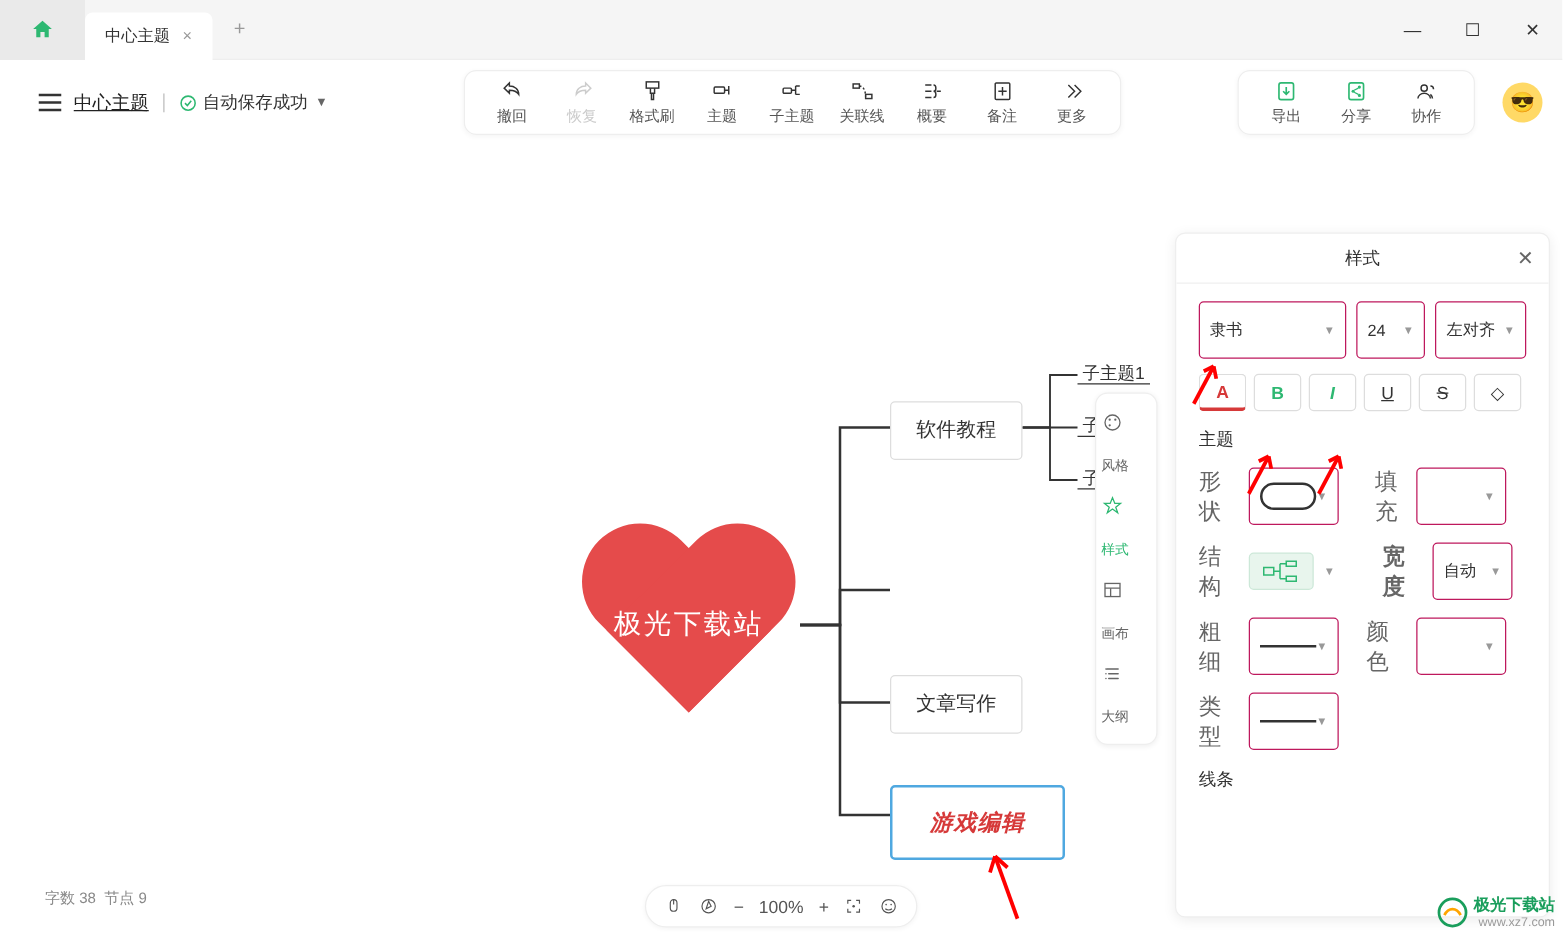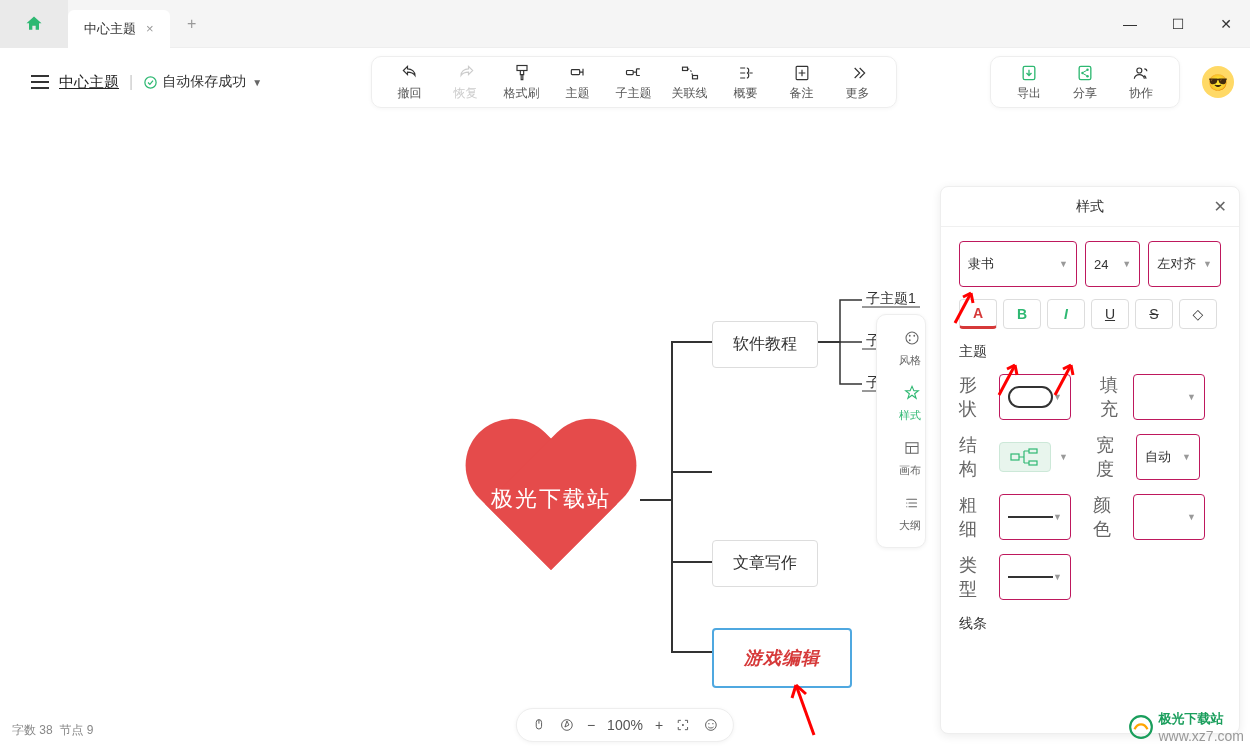--- a/index.html
+++ b/index.html
@@ -59,21 +59,21 @@
 .subnode { position: absolute; font-size: 14px; color: #333; }
 .s1 { left: 866px; top: 174px; }
 .s2 { left: 866px; top: 216px; }
 .s3 { left: 866px; top: 258px; }
 
 
 .connectors { position: absolute; left: 0; top: 0; width: 100%; height: 100%; pointer-events: none; }
 
 
 .side-panel { position: absolute; right: 324px; top: 314px; width: 50px; border: 1px solid #eee; border-radius: 10px; box-shadow: 0 1px 4px rgba(0,0,0,0.06); background: #fff; padding: 8px 0; display: flex; flex-direction: column; align-items: center; gap: 4px; z-index: 5; }
-.sp-btn { width: 40px; display: flex; flex-direction: column; align-items: flex-end; gap: 6px; font-size: 11px; color: #666; padding: 6px 0; }
+.sp-btn { width: 40px; display: flex; flex-direction: column; align-items: flex-start; gap: 18px; font-size: 11px; color: #666; padding: 6px 0; }
 .sp-btn.active { color: #2eb872; }
 .sp-btn svg { width: 18px; height: 18px; }
 
 
 .style-panel { position: absolute; right: 10px; top: 186px; width: 300px; height: 548px; background: #fff; border: 1px solid #eee; border-radius: 8px; box-shadow: 0 2px 10px rgba(0,0,0,0.08); z-index: 10; overflow: hidden; }
 .sp-header { height: 40px; display: flex; align-items: center; justify-content: center; position: relative; font-size: 14px; color: #333; border-bottom: 1px solid #f0f0f0; }
 .sp-close { position: absolute; right: 12px; top: 10px; font-size: 16px; color: #666; }
 .sp-body { padding: 14px 18px; overflow-y: auto; height: calc(100% - 40px); }
 .sp-section-title { font-size: 14px; color: #333; margin: 14px 0 12px; }
 .sp-section-title:first-child { margin-top: 6px; }
@@ -93,27 +93,27 @@
 .fmt-S { text-decoration: line-through; color: #333; font-weight: normal; }
 .fmt-E { color: #333; font-weight: normal; }
 .shape-swatch { width: 50px; height: 22px; border: 2px solid #333; border-radius: 12px; }
 .struct-btn { width: 52px; height: 30px; background: #e8f5ed; border: 1px solid #cce8d8; border-radius: 4px; display: flex; align-items: center; justify-content: center; }
 .line-swatch { width: 48px; height: 2px; background: #333; }
 
 
 .arrow { position: absolute; z-index: 20; pointer-events: none; }
 
 
-.status-bar { position: absolute; bottom: 0; left: 0; right: 0; height: 40px; display: flex; align-items: center; padding: 0 12px; font-size: 12px; color: #888; }
+.status-bar { position: absolute; bottom: 0; left: 0; right: 0; height: 40px; display: flex; padding: 0 36px; font-size: 12px; color: #888; }
 .zoom-controls { position: absolute; left: 50%; transform: translateX(-50%); bottom: 8px; display: flex; align-items: center; gap: 12px; border: 1px solid #eee; border-radius: 20px; height: 34px; padding: 0 14px; background: #fff; box-shadow: 0 1px 4px rgba(0,0,0,0.05); }
 .zc-item { font-size: 14px; color: #555; display: flex; align-items: center; }
 .zc-item svg { width: 16px; height: 16px; }
 
 .watermark { position: absolute; right: 6px; bottom: 6px; display: flex; align-items: center; gap: 4px; font-size: 13px; color: #1a9e5c; z-index: 30; }
-.watermark .url { font-size: 14px; color: #999; display: block; }
+.watermark .url { font-size: 10px; color: #999; display: block; text-align: right; }
 .watermark svg { width: 26px; height: 26px; }
 </style>
 </head>
 <body>
 
 <div class="title-bar">
   <div class="home-tab">
     <svg viewBox="0 0 24 24">
         <path fill="#2eb872" d="M12 3l9 8h-3v8h-4v-5h-4v5H6v-8H3z"></path>
       </svg>
@@ -353,21 +353,21 @@
       <span class="sp-label">结构</span>
       <div class="struct-btn">
         <svg width="32" height="20" viewBox="0 0 32 20">
             <rect x="2" y="7" width="8" height="6" fill="none" stroke="#2eb872" stroke-width="1.2"></rect>
             <rect x="20" y="2" width="8" height="4" fill="none" stroke="#2eb872" stroke-width="1.2"></rect>
             <rect x="20" y="14" width="8" height="4" fill="none" stroke="#2eb872" stroke-width="1.2"></rect>
             <path d="M10 10h5M15 4h5M15 16h5M15 4v12" fill="none" stroke="#2eb872" stroke-width="1.2"></path>
           </svg>
       </div>
       <span class="dd" style="font-size:9px;color:#999;">▼</span>
-      <span class="sp-label" style="margin-left:20px;">宽度</span>
+      <span class="sp-label" style="margin-left:30px;font-weight:bold;">宽度</span>
       <div class="sp-select" style="width:64px;">
           <span>自动</span>
           <span class="dd">▼</span>
         </div>
     </div>
 
     <div class="sp-row">
       <span class="sp-label">粗细</span>
       <div class="sp-select" style="width:72px;">
           <div class="line-swatch"></div>

